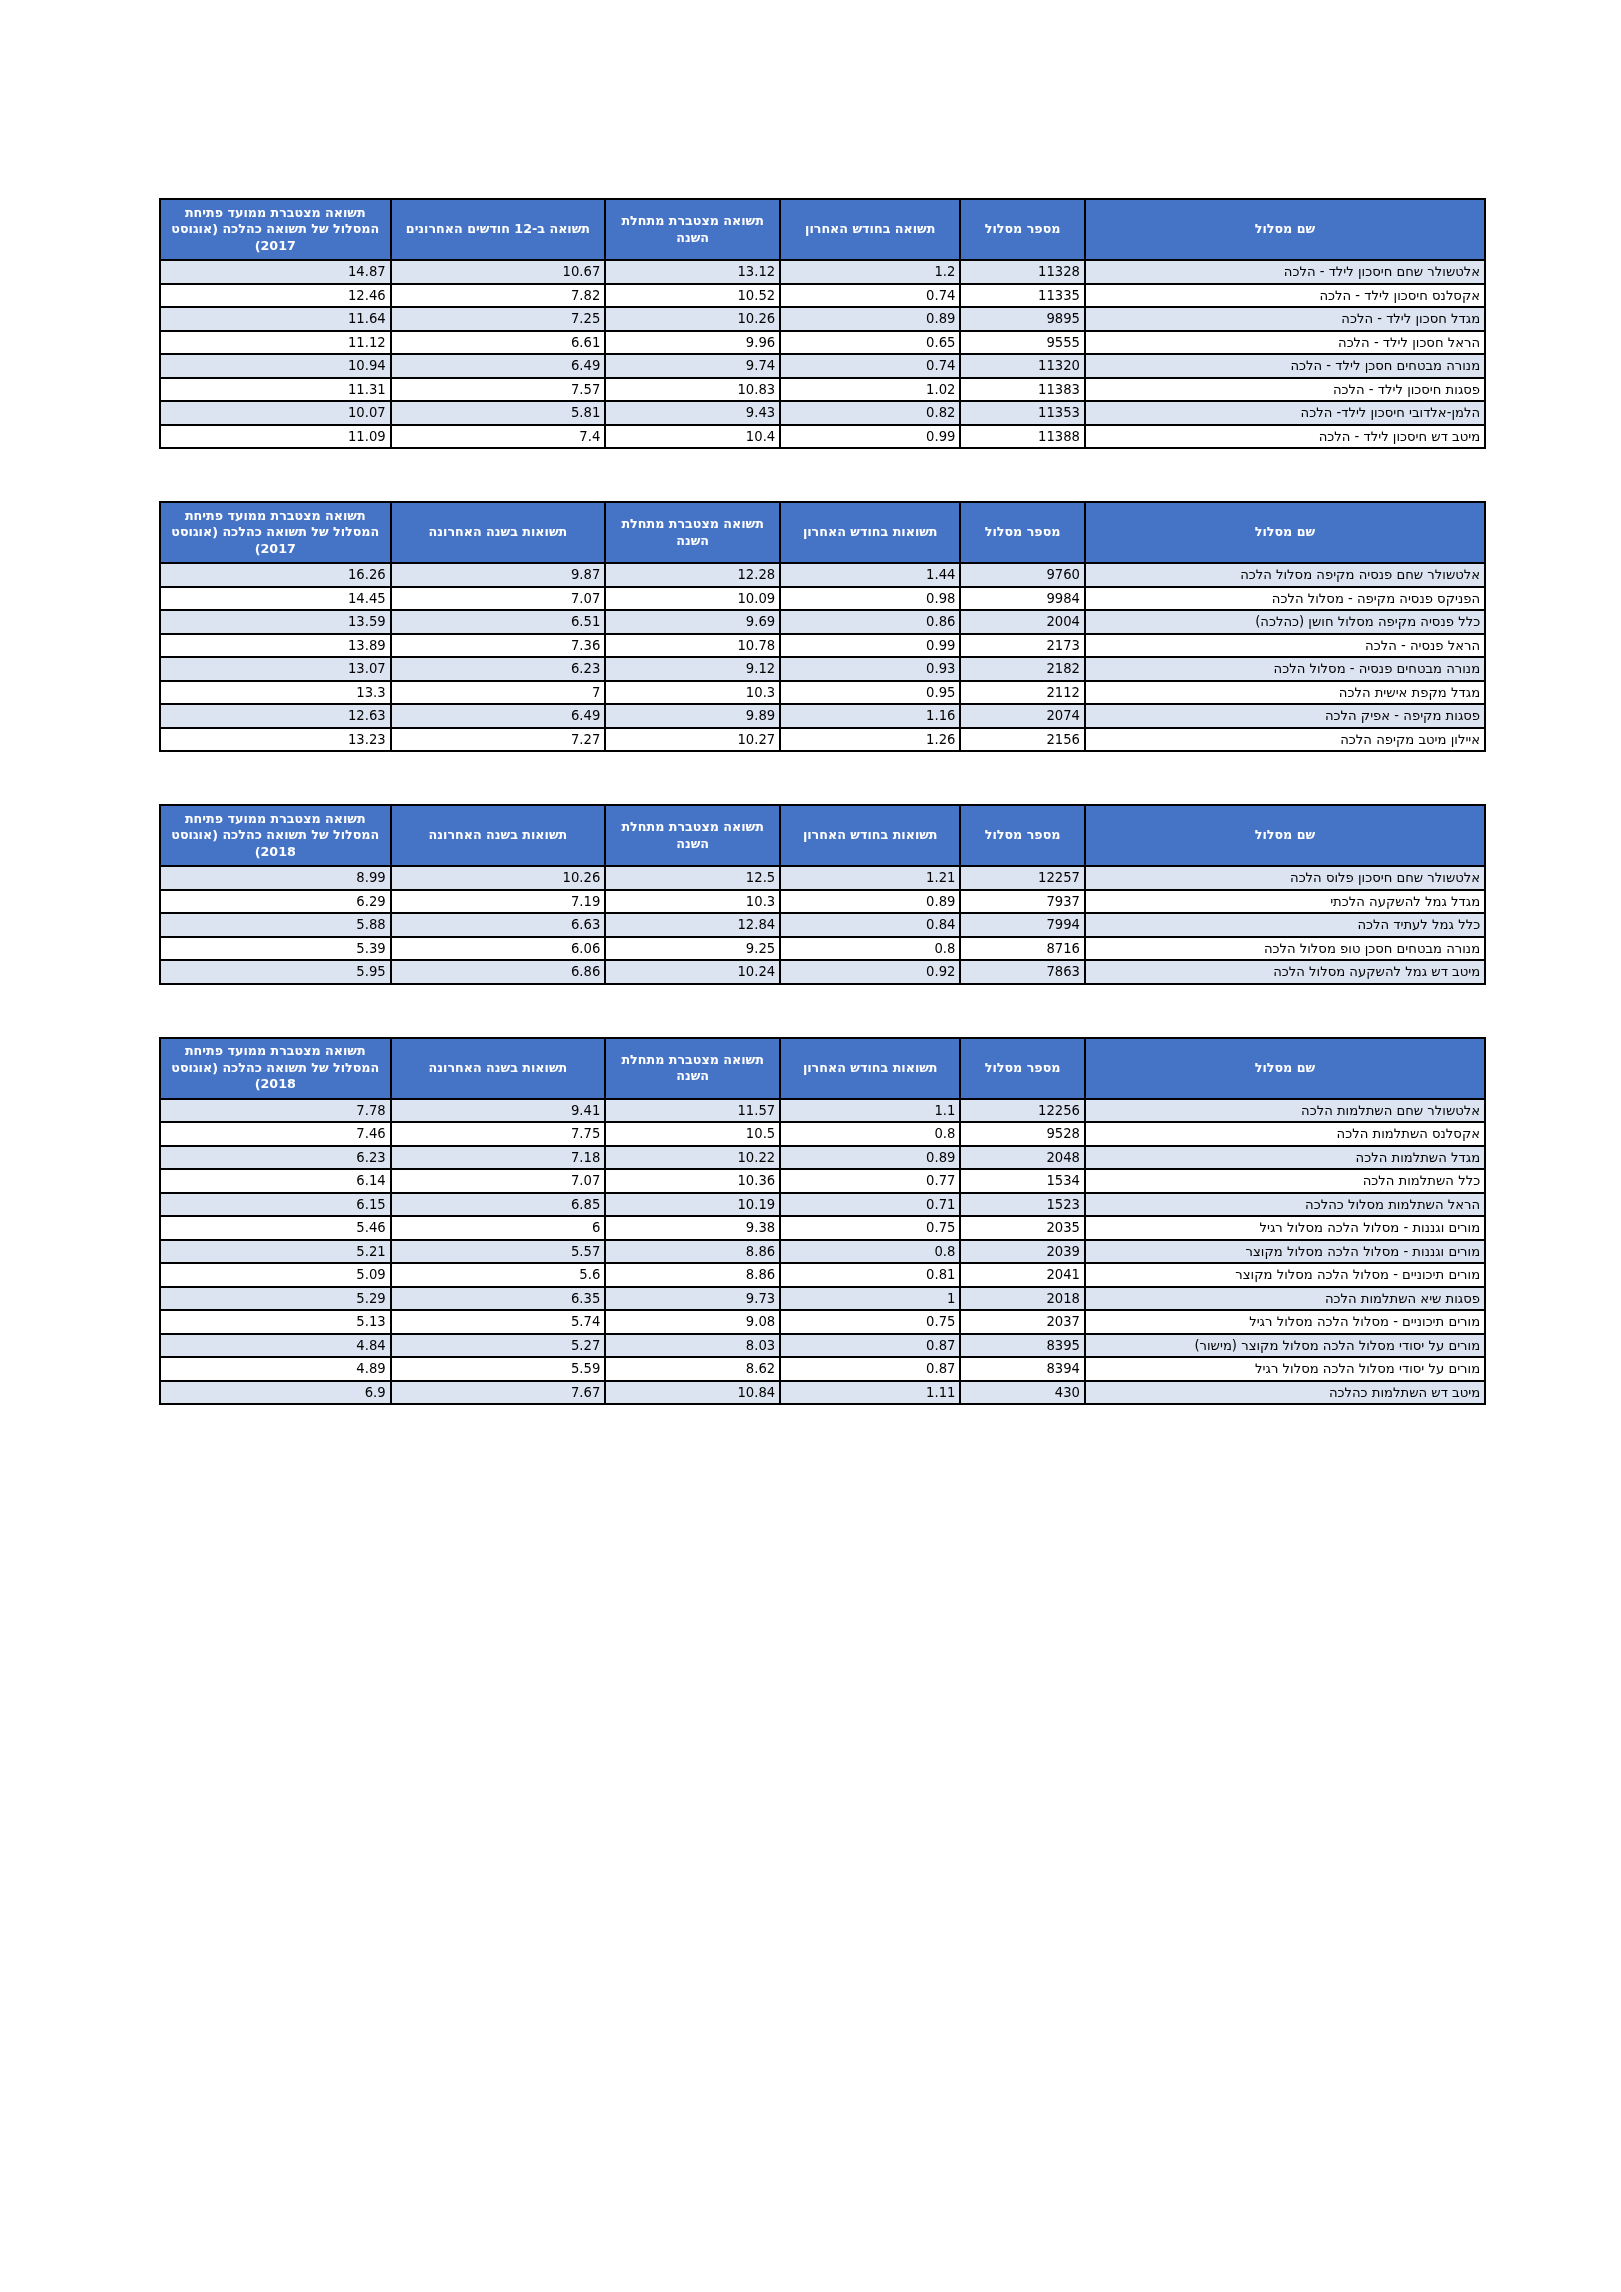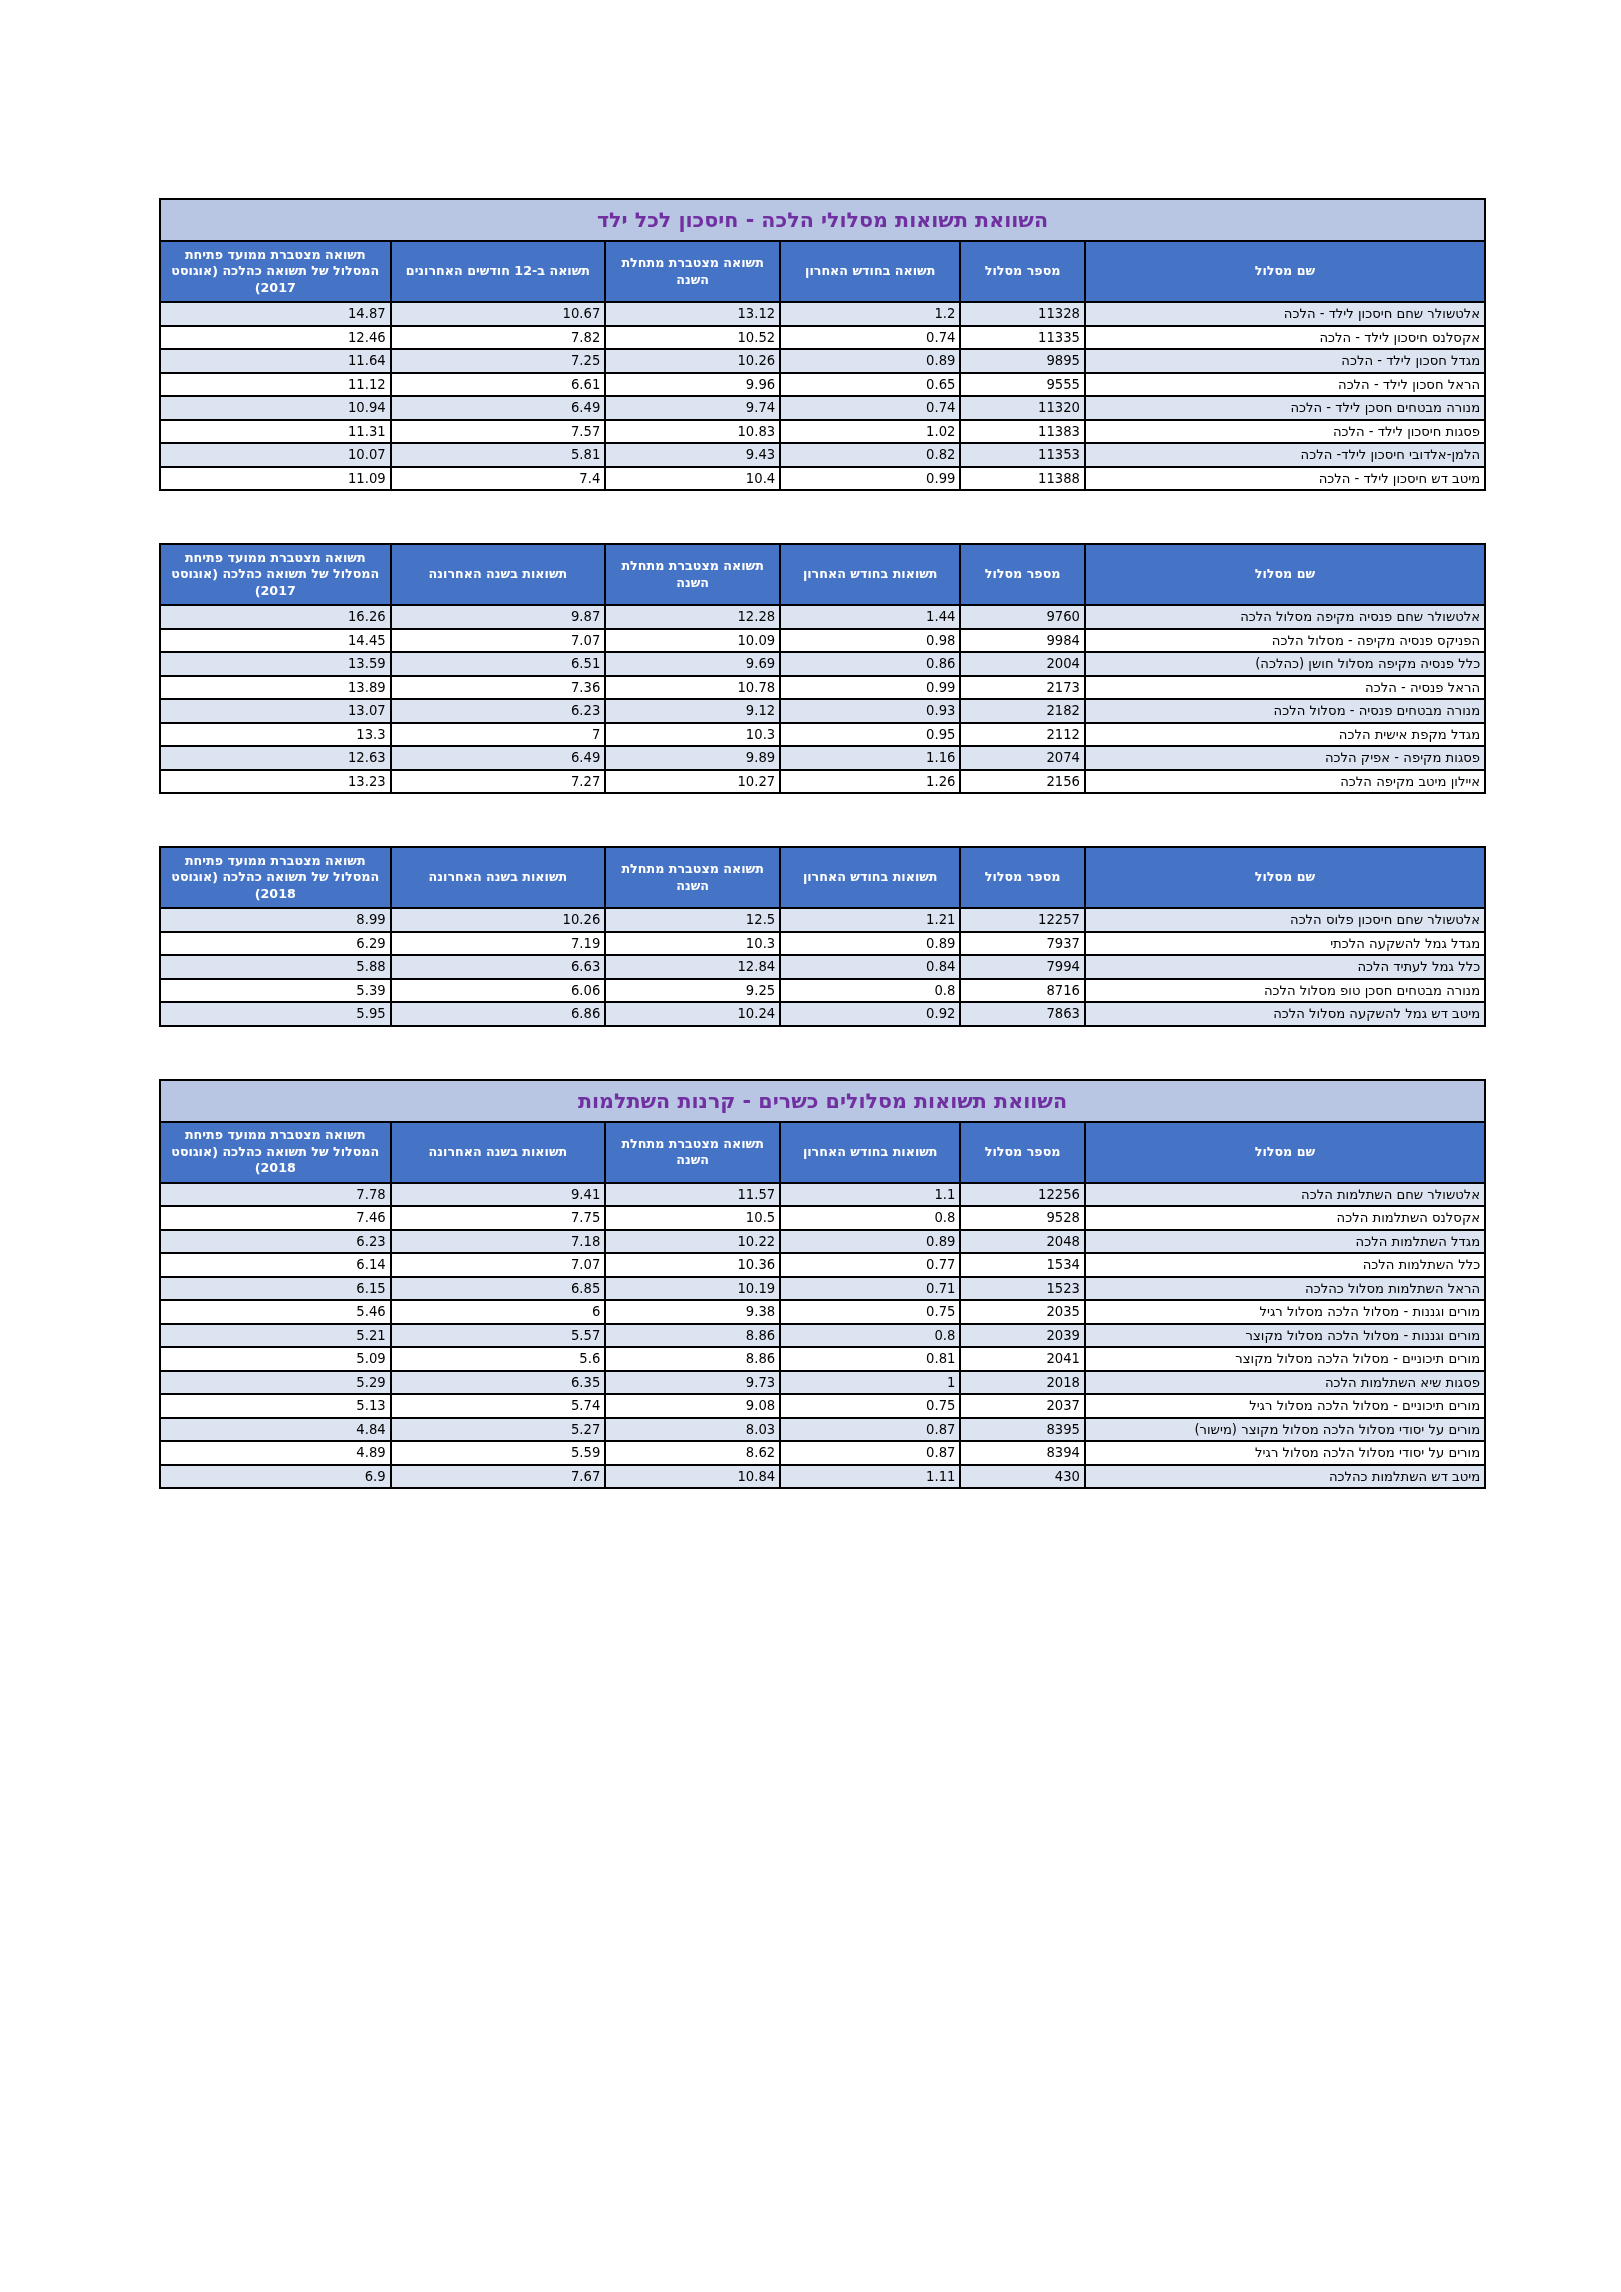--- a/index.html
+++ b/index.html
@@ -59,23 +59,20 @@
       <colgroup>
         <col style="width:30.2%">
           <col style="width:9.4%">
           <col style="width:13.6%">
         <col style="width:13.2%">
           <col style="width:16.2%">
           <col style="width:17.4%">
       </colgroup>
       <thead>
         <tr>
-          <th class="title" colspan="6">השוואת תשואות מסלולי הלכה - חיסכון לכל ילד</th>
-        </tr>
-        <tr>
           <th class="colhead">שם מסלול</th>
           <th class="colhead">מספר מסלול</th>
           <th class="colhead">תשואה בחודש האחרון</th>
           <th class="colhead">תשואה מצטברת מתחלת השנה</th>
           <th class="colhead">תשואה ב-12 חודשים האחרונים</th>
           <th class="colhead">תשואה מצטברת ממועד פתיחת המסלול של תשואה כהלכה (אוגוסט 2017)</th>
         </tr>
       </thead>
       <tbody>
           <tr>
@@ -299,23 +296,20 @@
       <colgroup>
         <col style="width:30.2%">
           <col style="width:9.4%">
           <col style="width:13.6%">
         <col style="width:13.2%">
           <col style="width:16.2%">
           <col style="width:17.4%">
       </colgroup>
       <thead>
         <tr>
-          <th class="title" colspan="6">השוואת תשואות מסלולים כשרים - קרנות השתלמות</th>
-        </tr>
-        <tr>
           <th class="colhead">שם מסלול</th>
           <th class="colhead">מספר מסלול</th>
           <th class="colhead">תשואות בחודש האחרון</th>
           <th class="colhead">תשואה מצטברת מתחלת השנה</th>
           <th class="colhead">תשואות בשנה האחרונה</th>
           <th class="colhead">תשואה מצטברת ממועד פתיחת המסלול של תשואה כהלכה (אוגוסט 2018)</th>
         </tr>
       </thead>
       <tbody>
           <tr>

